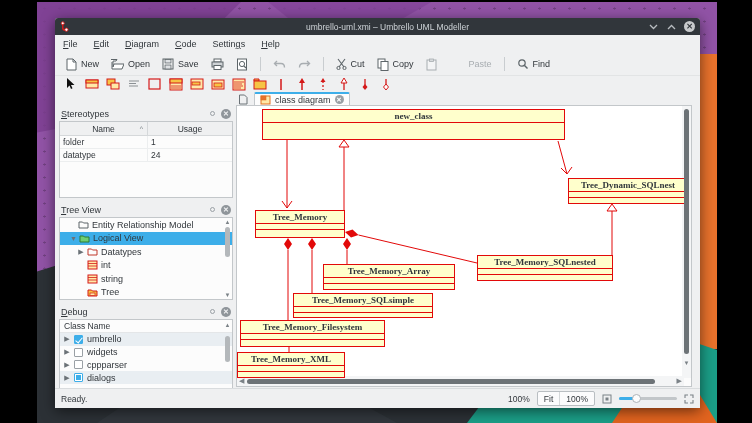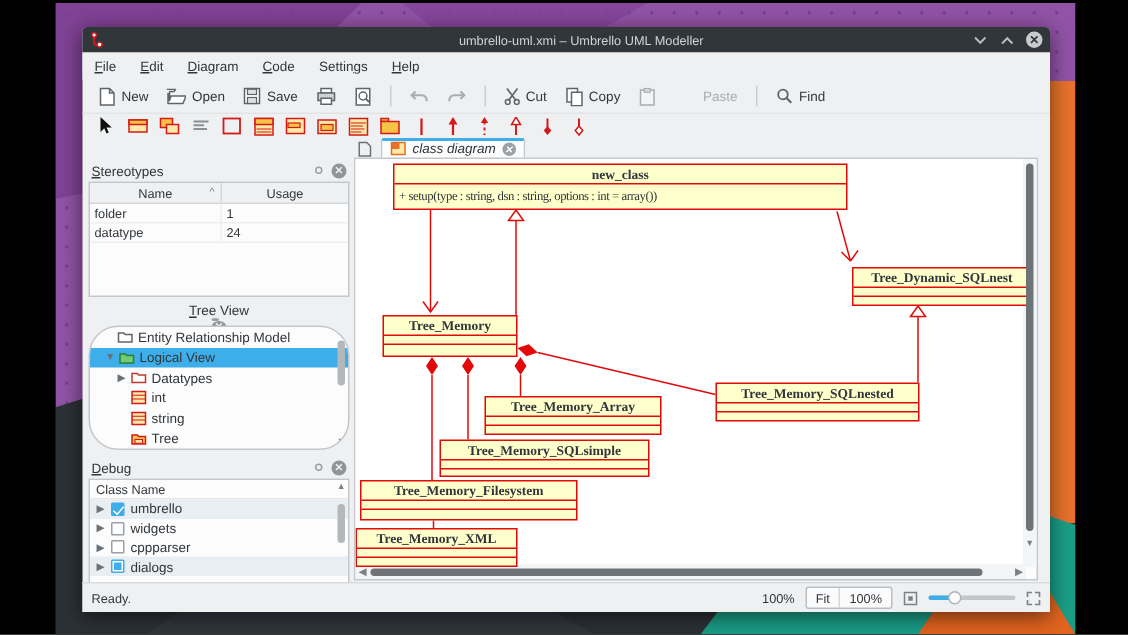--- a/index.html
+++ b/index.html
@@ -62,21 +62,21 @@
   .st-table { height:77px; position:relative; }
   .st-header { display:flex; height:14px; background:#eff0f1; border-bottom:1px solid #d5d8da; font-size:8.5px; }
   .st-header .c1 { width:88px; border-right:1px solid #d5d8da; text-align:center; line-height:14px; position:relative; }
   .st-header .c2 { flex:1; text-align:center; line-height:14px; }
   .sort-caret { position:absolute; right:4px; top:0; color:#7b8287; font-size:7px; }
   .st-row { display:flex; height:13px; font-size:8.5px; border-bottom:1px solid #eceeef; }
   .st-row .c1 { width:88px; border-right:1px solid #eceeef; padding-left:3px; line-height:13px; }
   .st-row .c2 { flex:1; padding-left:3px; line-height:13px; }
 
   
-  .tv-body { height:83px; position:relative; overflow:hidden;border-radius:20px; }
+  .tv-body { height:83px; position:relative; overflow:hidden; }
   .tv-row { display:flex; align-items:center; height:13.5px; font-size:9px; gap:3px; position:relative; }
   .tv-row.sel { background:#3daee9; }
   .chev { color:#6b7control2; color:#6b7277; font-size:7px; width:6px; text-align:center; }
   .tv-scroll { position:absolute; right:1px; top:1px; bottom:1px; width:7px; }
   .tv-thumb { position:absolute; right:1px; top:8px; width:5px; height:30px; background:#b4b8bb; border-radius:3px; }
   .sc-ar { position:absolute; right:0; width:7px; text-align:center; font-size:6px; color:#7b8287; }
 
   
   .dbg-body { height:81px; position:relative; overflow:hidden; }
   .dbg-header { height:13px; line-height:13px; padding-left:4px; font-size:8.5px; background:#fcfcfc; border-bottom:1px solid #e4e6e8; }
@@ -86,21 +86,21 @@
   .cb.checked { background:#3daee9; border-color:#3daee9; }
   .cb.checked::after { content:""; position:absolute; left:2px; top:0px; width:3px; height:6px; border:solid #fff; border-width:0 1.5px 1.5px 0; transform:rotate(40deg); }
   .cb.partial { border-color:#3daee9; }
   .cb.partial::after { content:""; position:absolute; left:1px; top:1px; right:1px; bottom:1px; background:#3daee9; }
   .dbg-scroll { position:absolute; right:1px; top:14px; bottom:10px; width:7px; }
   .dbg-thumb { position:absolute; right:1px; top:2px; width:5px; height:26px; background:#b4b8bb; border-radius:3px; }
 
   
   .tabbar { position:absolute; left:181px; top:74px; height:13px; display:flex; align-items:flex-end; gap:4px; }
   .newtab { width:14px; height:12px; display:flex; align-items:center; justify-content:center; }
-  .tab { display:flex; align-items:flex-end; gap:4px; background:#fcfcfc; border:1px solid #c3c7ca; border-bottom:none; border-top:2px solid #3daee9; padding:1px 5px; height:13px; font-size:9px; border-radius:2px 2px 0 0;font-style:italic; }
+  .tab { display:flex; align-items:flex-start; gap:4px; background:#fcfcfc; border:1px solid #c3c7ca; border-bottom:none; border-top:2px solid #3daee9; padding:1px 5px; height:13px; font-size:9px; border-radius:2px 2px 0 0; }
   .tab-close { width:9px; height:9px; border-radius:50%; background:#9aa0a5; color:#fff; font-size:6.5px; display:flex; align-items:center; justify-content:center; font-weight:bold; }
 
   .canvas-frame { position:absolute; left:181px; top:87px; width:456px; height:282px; border:1px solid #c3c7ca; background:#fcfcfc; }
   .canvas { position:absolute; left:0; top:0; width:447px; height:272px; background:#ffffff; overflow:hidden; }
   .vscroll { position:absolute; right:0; top:0; width:9px; height:272px; background:#f4f5f6; }
   .vthumb { position:absolute; left:2px; top:3px; width:5px; height:245px; background:#6d7377; border-radius:3px; }
   .hscroll { position:absolute; left:0; bottom:0; width:447px; height:10px; background:#f4f5f6; display:flex; align-items:center; }
   .hthumb { position:absolute; left:10px; top:2.5px; width:408px; height:5px; background:#6d7377; border-radius:3px; }
   .hs-ar { position:absolute; font-size:7px; color:#7b8287; top:0.5px; }
 
@@ -364,21 +364,21 @@
       <div class="st-row">
         <div class="c1">folder</div>
         <div class="c2">1</div>
       </div>
       <div class="st-row">
         <div class="c1">datatype</div>
         <div class="c2">24</div>
       </div>
     </div>
 
-    <div class="panel-head" style="margin-top:4px;flex-direction:column;">
+    <div class="panel-head" style="margin-top:4px;">
       <span><span class="u">T</span><span>ree View</span></span>
       <span class="spacer"></span>
       <span class="float-dot"></span>
       <span class="panel-close">✕</span>
     </div>
     <div class="panel-body tv-body">
       <div class="tv-row" style="padding-left:18px;">
         <svg width="11" height="9" viewBox="0 0 11 9">
             <path d="M1 2 h3.5 l1 1 h4.5 v5 h-9 z" fill="#fcfcfc" stroke="#5d6569"></path>
           </svg>
@@ -503,42 +503,41 @@
         <line x1="121.5" y1="129" x2="240" y2="157" stroke="#e20909" stroke-width="1"></line>
 
         <polygon points="375,98 370,105 380,105" fill="#ffffff" stroke="#e20909" stroke-width="1"></polygon>
         <line x1="375" y1="105" x2="375" y2="149" stroke="#e20909" stroke-width="1"></line>
 
         <line x1="52" y1="241" x2="52" y2="246" stroke="#e20909" stroke-width="1"></line>
       </svg>
 
       <div class="uml" style="left:25px; top:3px; width:303px; height:31px;">
         <div class="uml-title">new_class</div>
-        <div class="uml-method">+ setup(type : string, dsn : string, options : int = array())</div>
       </div>
 
       <div class="uml" style="left:18px; top:104px; width:90px; height:28px;">
         <div class="uml-title">Tree_Memory</div>
         <div class="uml-comp"></div>
           <div class="uml-comp"></div>
       </div>
 
       <div class="uml" style="left:331px; top:72px; width:120px; height:26px;">
         <div class="uml-title">Tree_Dynamic_SQLnest</div>
         <div class="uml-comp"></div>
           <div class="uml-comp"></div>
       </div>
 
       <div class="uml" style="left:240px; top:149px; width:136px; height:26px;">
         <div class="uml-title">Tree_Memory_SQLnested</div>
         <div class="uml-comp"></div>
           <div class="uml-comp"></div>
       </div>
 
-      <div class="uml" style="left:86px; top:158px; width:118px; height:26px;">
+      <div class="uml" style="left:86px; top:158px; width:132px; height:26px;">
         <div class="uml-title">Tree_Memory_Array</div>
         <div class="uml-comp"></div>
           <div class="uml-comp"></div>
       </div>
 
       <div class="uml" style="left:56px; top:187px; width:140px; height:25px;">
         <div class="uml-title">Tree_Memory_SQLsimple</div>
         <div class="uml-comp"></div>
           <div class="uml-comp"></div>
       </div>

